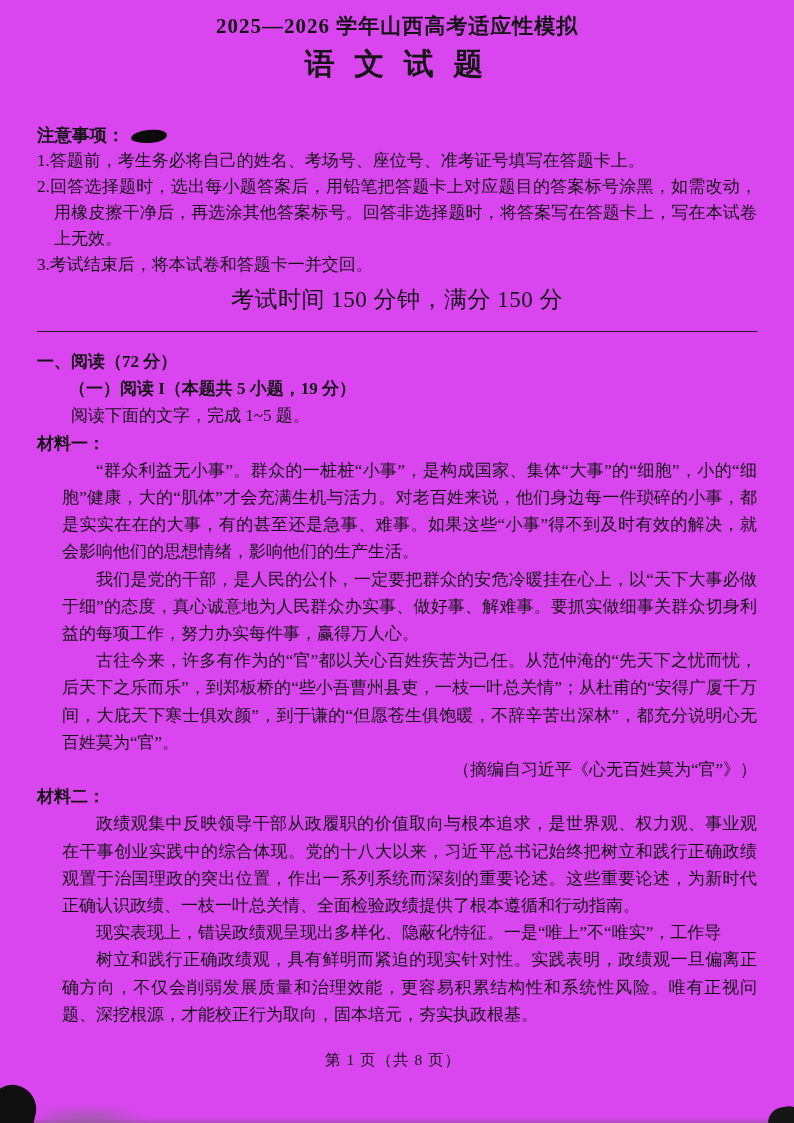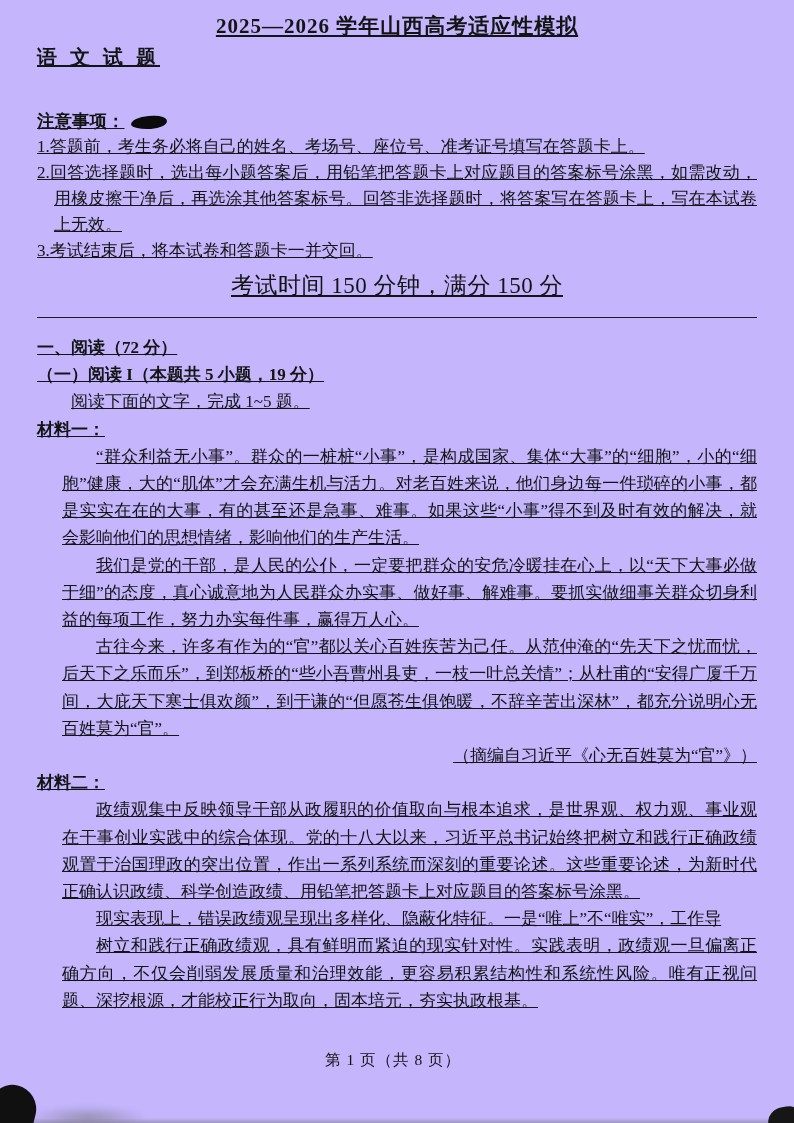--- a/index.html
+++ b/index.html
@@ -5,34 +5,33 @@
   * { margin:0; padding:0; box-sizing:border-box; }
   html, body { width:794px; height:1123px; }
   body {
     font-family:"Liberation Serif","DejaVu Serif",serif;
     background:#ffffff;
     color:#141414;
   }
   .page {
     position:relative;
     width:794px; height:1123px;
-    background:#c4b5fd;
+    background:#d946ef;
     overflow:hidden;
     padding:12px 37px 0 37px;
-    text-decoration:underline;
   }
   .title {
     text-align:center;
     font-size:21px;
     font-weight:bold;
     letter-spacing:1px;
   }
   .subtitle {
-    text-align:left;
-    font-size:20px;
+    text-align:center;
+    font-size:30px;
     font-weight:bold;
     letter-spacing:0.2em;
     margin-top:4px;
   }
   .notice { margin-top:37px; font-size:17px; line-height:26px; }
   .notice-heading-row { display:flex; align-items:center; }
   .notice-heading { font-weight:bold; font-size:17.5px; }
   .ink-smudge {
     display:inline-block;
     width:36px; height:13px;
@@ -49,21 +48,21 @@
     margin-top:9px;
     letter-spacing:0.5px;
   }
   .divider {
     border:none;
     border-top:1.5px solid #1c1c1c;
     margin:18px 0 0 0;
   }
   .content { margin-top:16px; font-size:17px; line-height:27.2px; }
   .section-title { font-weight:bold; }
-  .subsection-title { font-weight:bold; }
+  .subsection-title { font-weight:bold;margin-left:32px; }
   .indent { text-indent:2em; }
   .material-label { font-weight:bold; }
   .para { text-align:justify; text-indent:2em;margin-left:25px; }
   .attribution { text-align:right; }
   .footer {
     position:absolute;
     left:0; right:8px; top:1050px;
     text-align:center;
     font-size:15.5px;
     letter-spacing:1px;
@@ -120,21 +119,21 @@
     <p class="subsection-title">（一）阅读 I（本题共 5 小题，19 分）</p>
     <p class="indent">阅读下面的文字，完成 1~5 题。</p>
 
     <p class="material-label">材料一：</p>
     <p class="para">“群众利益无小事”。群众的一桩桩“小事”，是构成国家、集体“大事”的“细胞”，小的“细胞”健康，大的“肌体”才会充满生机与活力。对老百姓来说，他们身边每一件琐碎的小事，都是实实在在的大事，有的甚至还是急事、难事。如果这些“小事”得不到及时有效的解决，就会影响他们的思想情绪，影响他们的生产生活。</p>
     <p class="para">我们是党的干部，是人民的公仆，一定要把群众的安危冷暖挂在心上，以“天下大事必做于细”的态度，真心诚意地为人民群众办实事、做好事、解难事。要抓实做细事关群众切身利益的每项工作，努力办实每件事，赢得万人心。</p>
     <p class="para">古往今来，许多有作为的“官”都以关心百姓疾苦为己任。从范仲淹的“先天下之忧而忧，后天下之乐而乐”，到郑板桥的“些小吾曹州县吏，一枝一叶总关情”；从杜甫的“安得广厦千万间，大庇天下寒士俱欢颜”，到于谦的“但愿苍生俱饱暖，不辞辛苦出深林”，都充分说明心无百姓莫为“官”。</p>
     <p class="attribution">（摘编自习近平《心无百姓莫为“官”》）</p>
 
     <p class="material-label">材料二：</p>
-    <p class="para">政绩观集中反映领导干部从政履职的价值取向与根本追求，是世界观、权力观、事业观在干事创业实践中的综合体现。党的十八大以来，习近平总书记始终把树立和践行正确政绩观置于治国理政的突出位置，作出一系列系统而深刻的重要论述。这些重要论述，为新时代正确认识政绩、科学创造政绩、用铅笔把答题卡上对应题目的答案标号涂黑。</p>
+    <p class="para">政绩观集中反映领导干部从政履职的价值取向与根本追求，是世界观、权力观、事业观在干事创业实践中的综合体现。党的十八大以来，习近平总书记始终把树立和践行正确政绩观置于治国理政的突出位置，作出一系列系统而深刻的重要论述。这些重要论述，为新时代正确认识政绩、一枝一叶总关情、全面检验政绩提供了根本遵循和行动指南。</p>
     <p class="para">现实表现上，错误政绩观呈现出多样化、隐蔽化特征。一是“唯上”不“唯实”，工作导</p>
     <p class="para">树立和践行正确政绩观，具有鲜明而紧迫的现实针对性。实践表明，政绩观一旦偏离正确方向，不仅会削弱发展质量和治理效能，更容易积累结构性和系统性风险。唯有正视问题、深挖根源，才能校正行为取向，固本培元，夯实执政根基。</p>
   </div>
 
   <div class="footer">第 1 页（共 8 页）</div>
 
   <div class="artifact-bottom-edge"></div>
   <div class="artifact-bl-smear"></div>
   <div class="artifact-bl"></div>
   <div class="artifact-br"></div>

